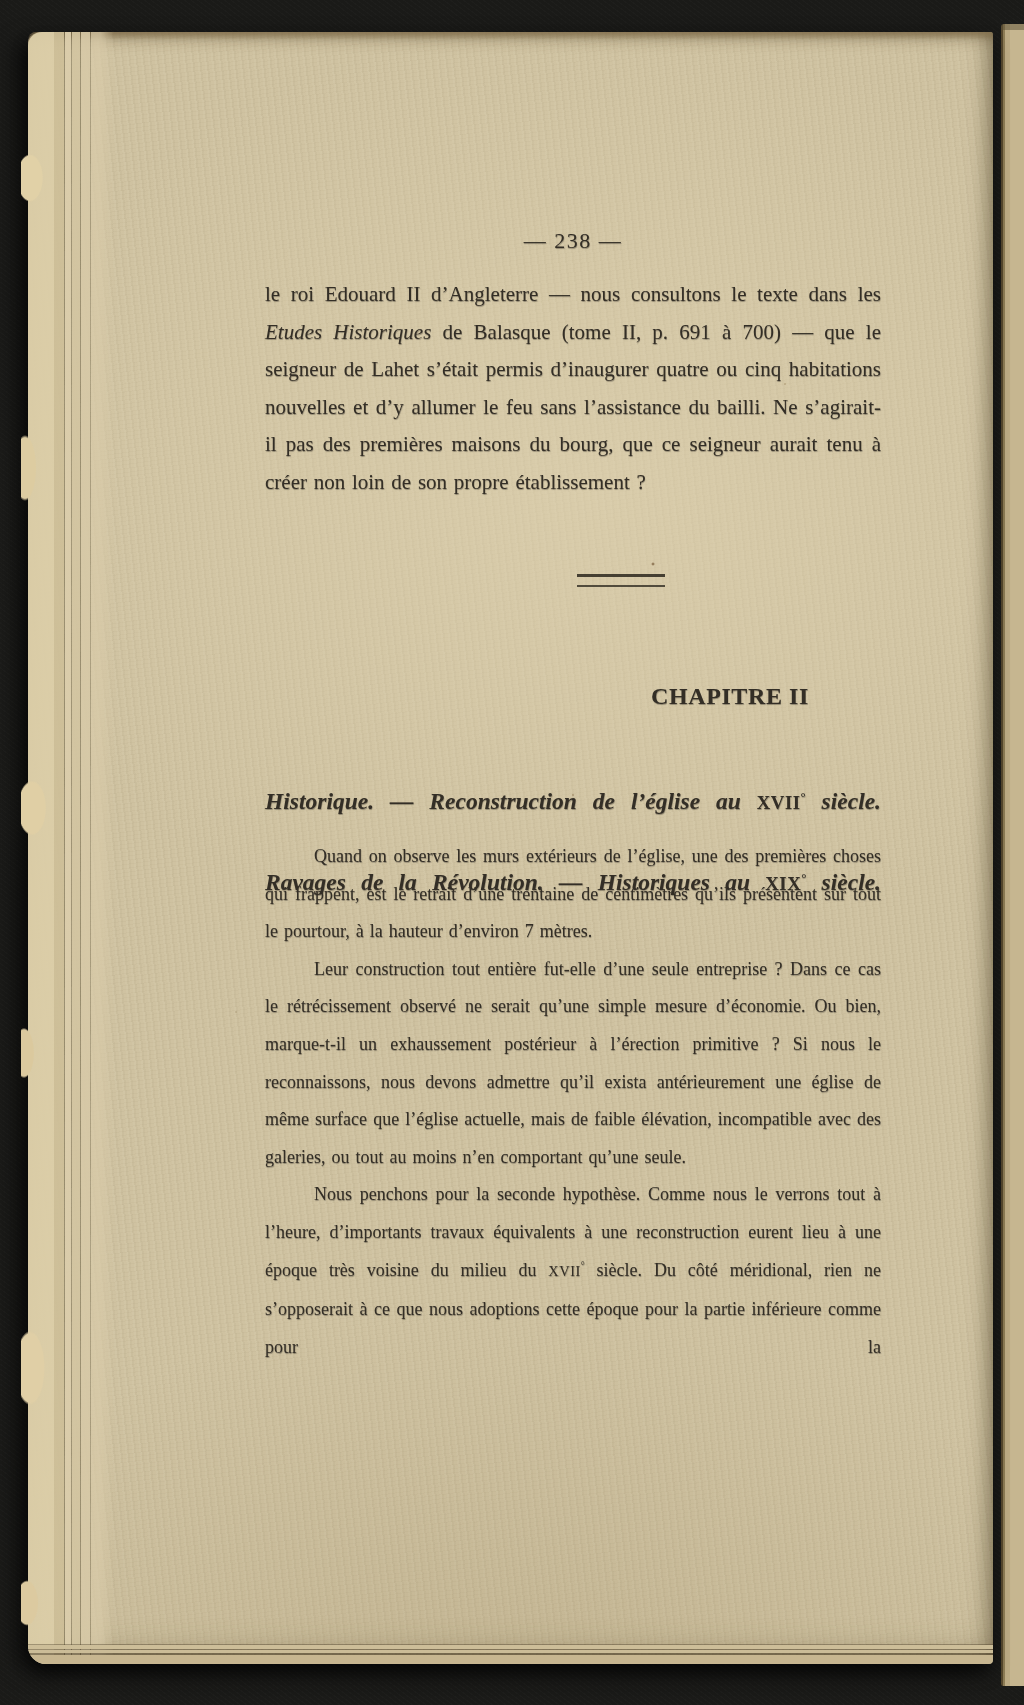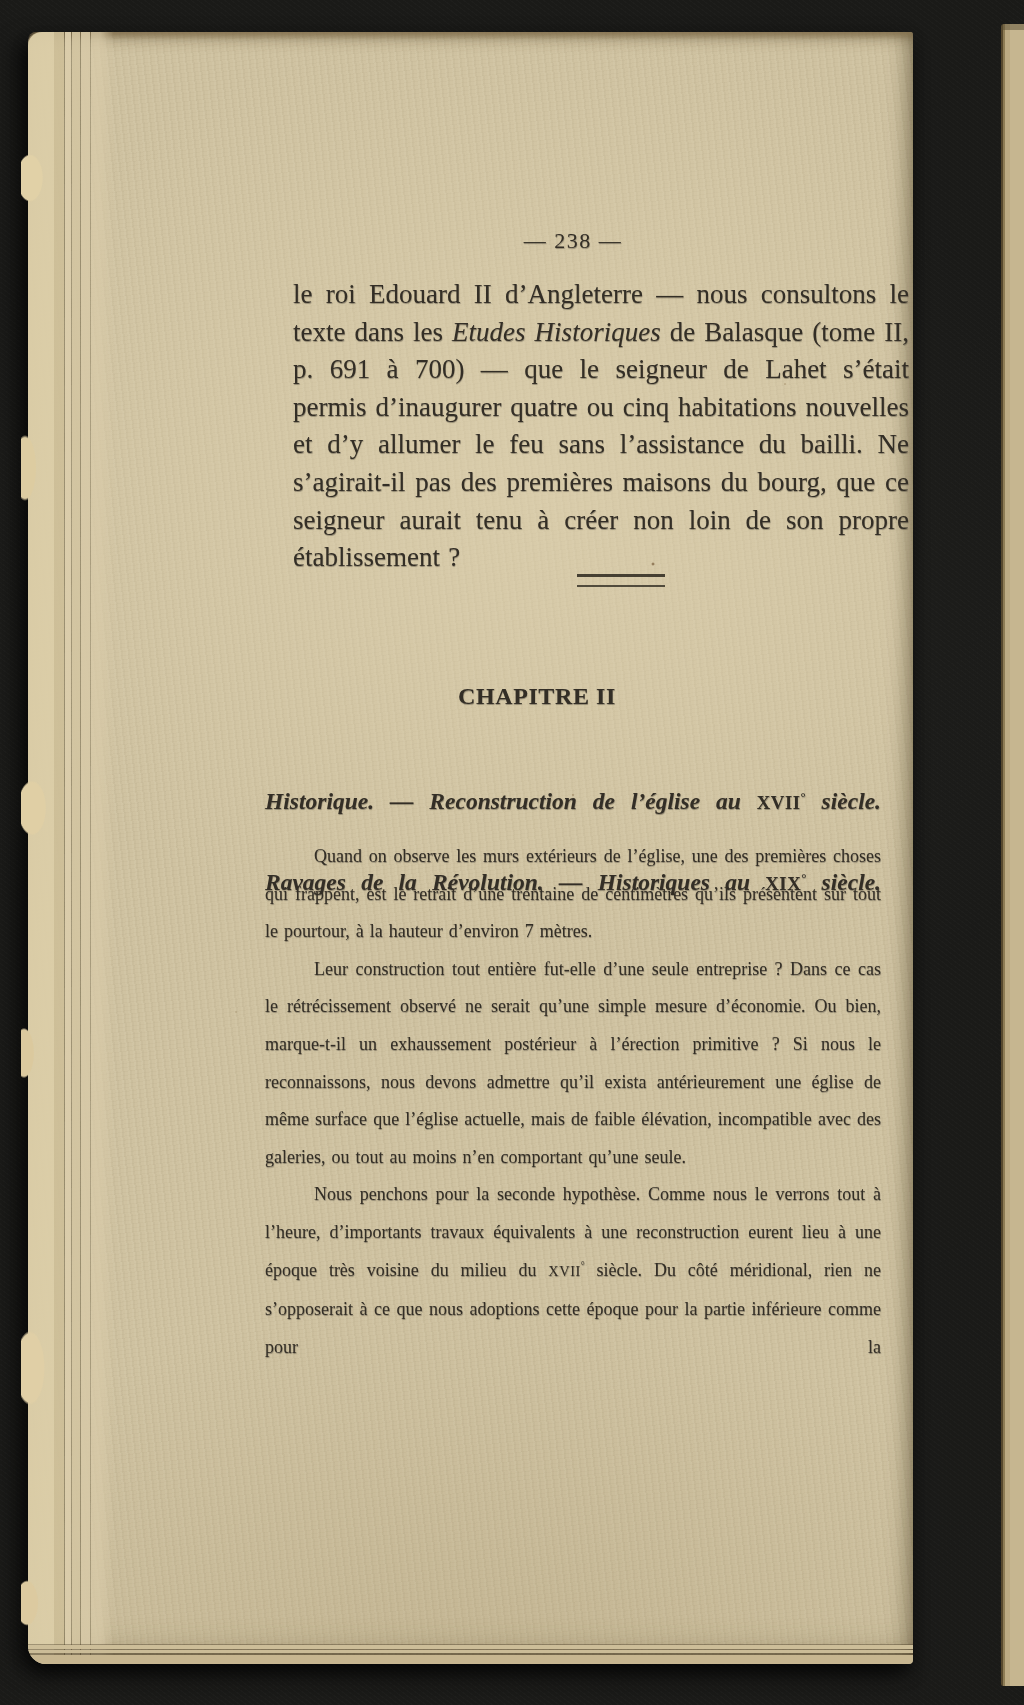--- a/index.html
+++ b/index.html
@@ -26,21 +26,21 @@
     background:
       linear-gradient(180deg, rgba(90,78,52,.5) 0 6px, transparent 6px),
       linear-gradient(90deg, #57492e 0 2px, #8d7c55 2px 4px, #bcab84 4px 9px, #c6b690 9px 23px);
     border-radius: 3px 0 0 2px;
   }
 
   
   .page {
     position: absolute;
     left: 28px; top: 32px;
-    width: 885px; height: 1632px;
+    width: 965px; height: 1632px;
     border-radius: 14px 3px 4px 18px / 10px 4px 5px 24px;
     background-color: #cfc2a1;
     background-image:
       radial-gradient(3px 3px at 625px 532px, rgba(96,64,30,.85), transparent 65%),
       radial-gradient(2.5px 2.5px at 545px 763px, rgba(110,80,40,.5), transparent 65%),
       radial-gradient(2px 2px at 757px 352px, rgba(110,80,40,.45), transparent 65%),
       radial-gradient(3px 2.5px at 362px 1243px, rgba(120,90,50,.4), transparent 65%),
       radial-gradient(2px 2px at 208px 980px, rgba(110,85,45,.35), transparent 65%),
       radial-gradient(ellipse 850px 650px at 58% 28%, rgba(226,213,179,.55), rgba(226,213,179,0) 72%),
       radial-gradient(ellipse 1100px 800px at 50% 108%, rgba(140,120,80,.22), transparent 62%),
@@ -118,39 +118,38 @@
     text-shadow: 0.4px 0.5px 0.7px rgba(52,47,39,.4);
   }
   .page-number {
     top: 196px;
     text-align: center;
     font-size: 22px;
     letter-spacing: 1.5px;
   }
   .cont-para {
     top: 244px;
-    font-size: 27px;
+    font-size: 21px;
     line-height: 37.6px;
     text-align: justify;
     word-spacing: 1.5px;
-    margin-left: 28px;
   }
   .cont-para .italic { font-style: italic; }
 
   .divider {
     position: absolute;
     left: 549px; top: 542px;
     width: 88px; height: 8px;
     border-top: 3px solid rgba(45,40,30,.85);
     border-bottom: 2px solid rgba(45,40,30,.78);
   }
 
   .chapter-title {
     top: 651px;
-    text-align: center;
+    text-align: right;
     padding-right: 72px;
     box-sizing: border-box;
     font-size: 24px;
     font-weight: bold;
     letter-spacing: 0.6px;
   }
 
   .subtitle {
     top: 711px;
     font-size: 23.5px;

